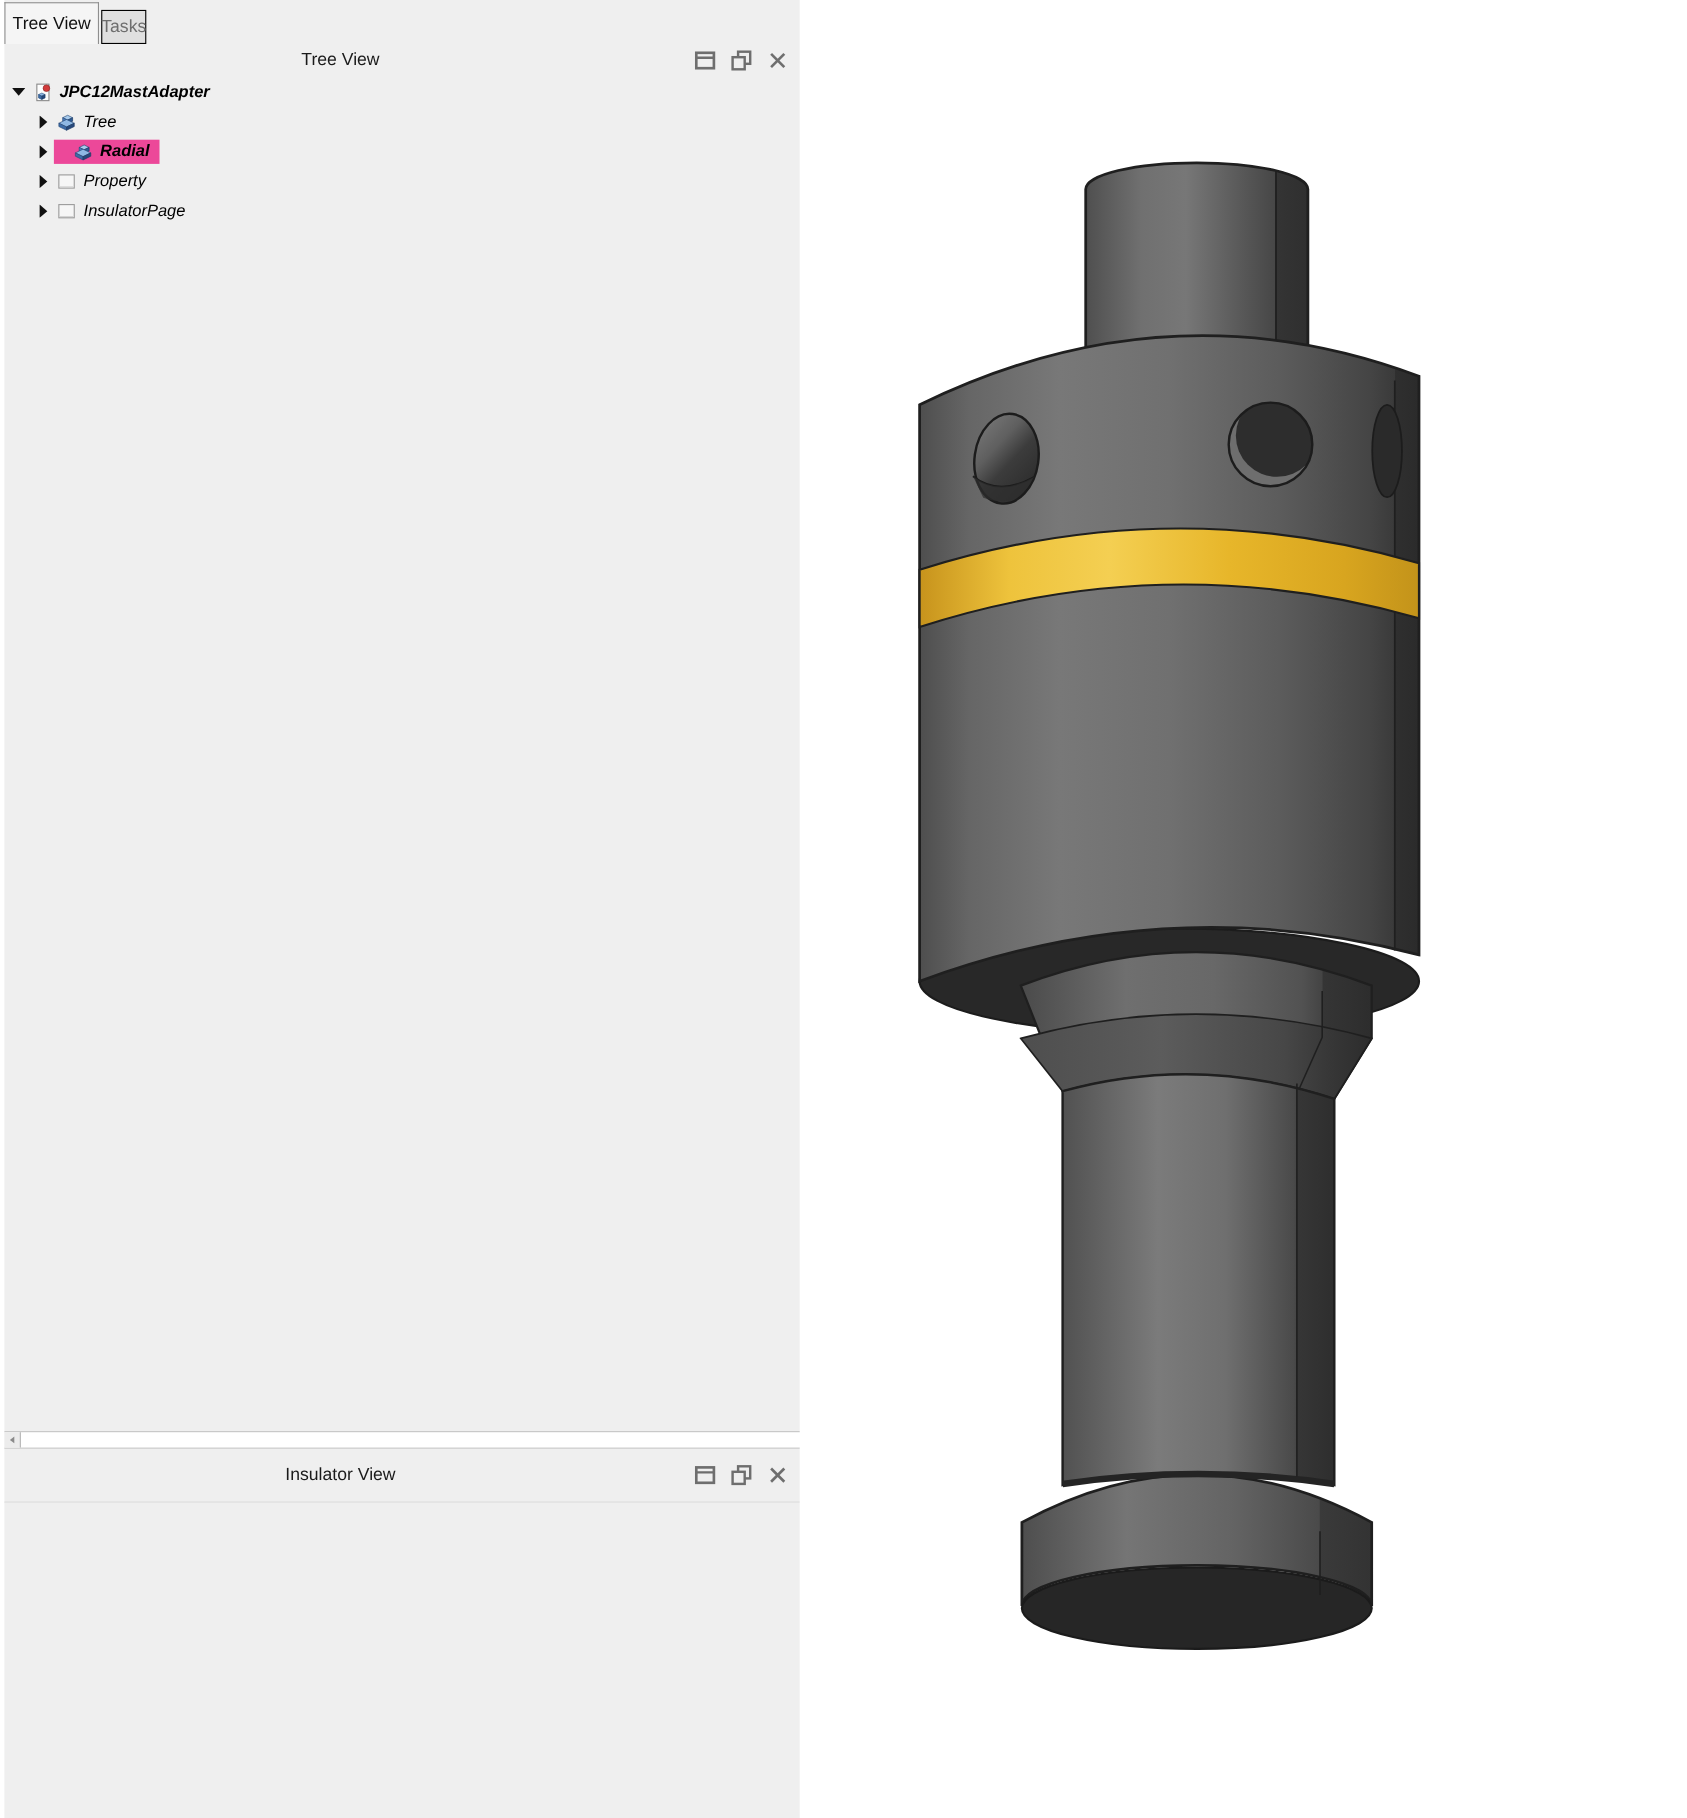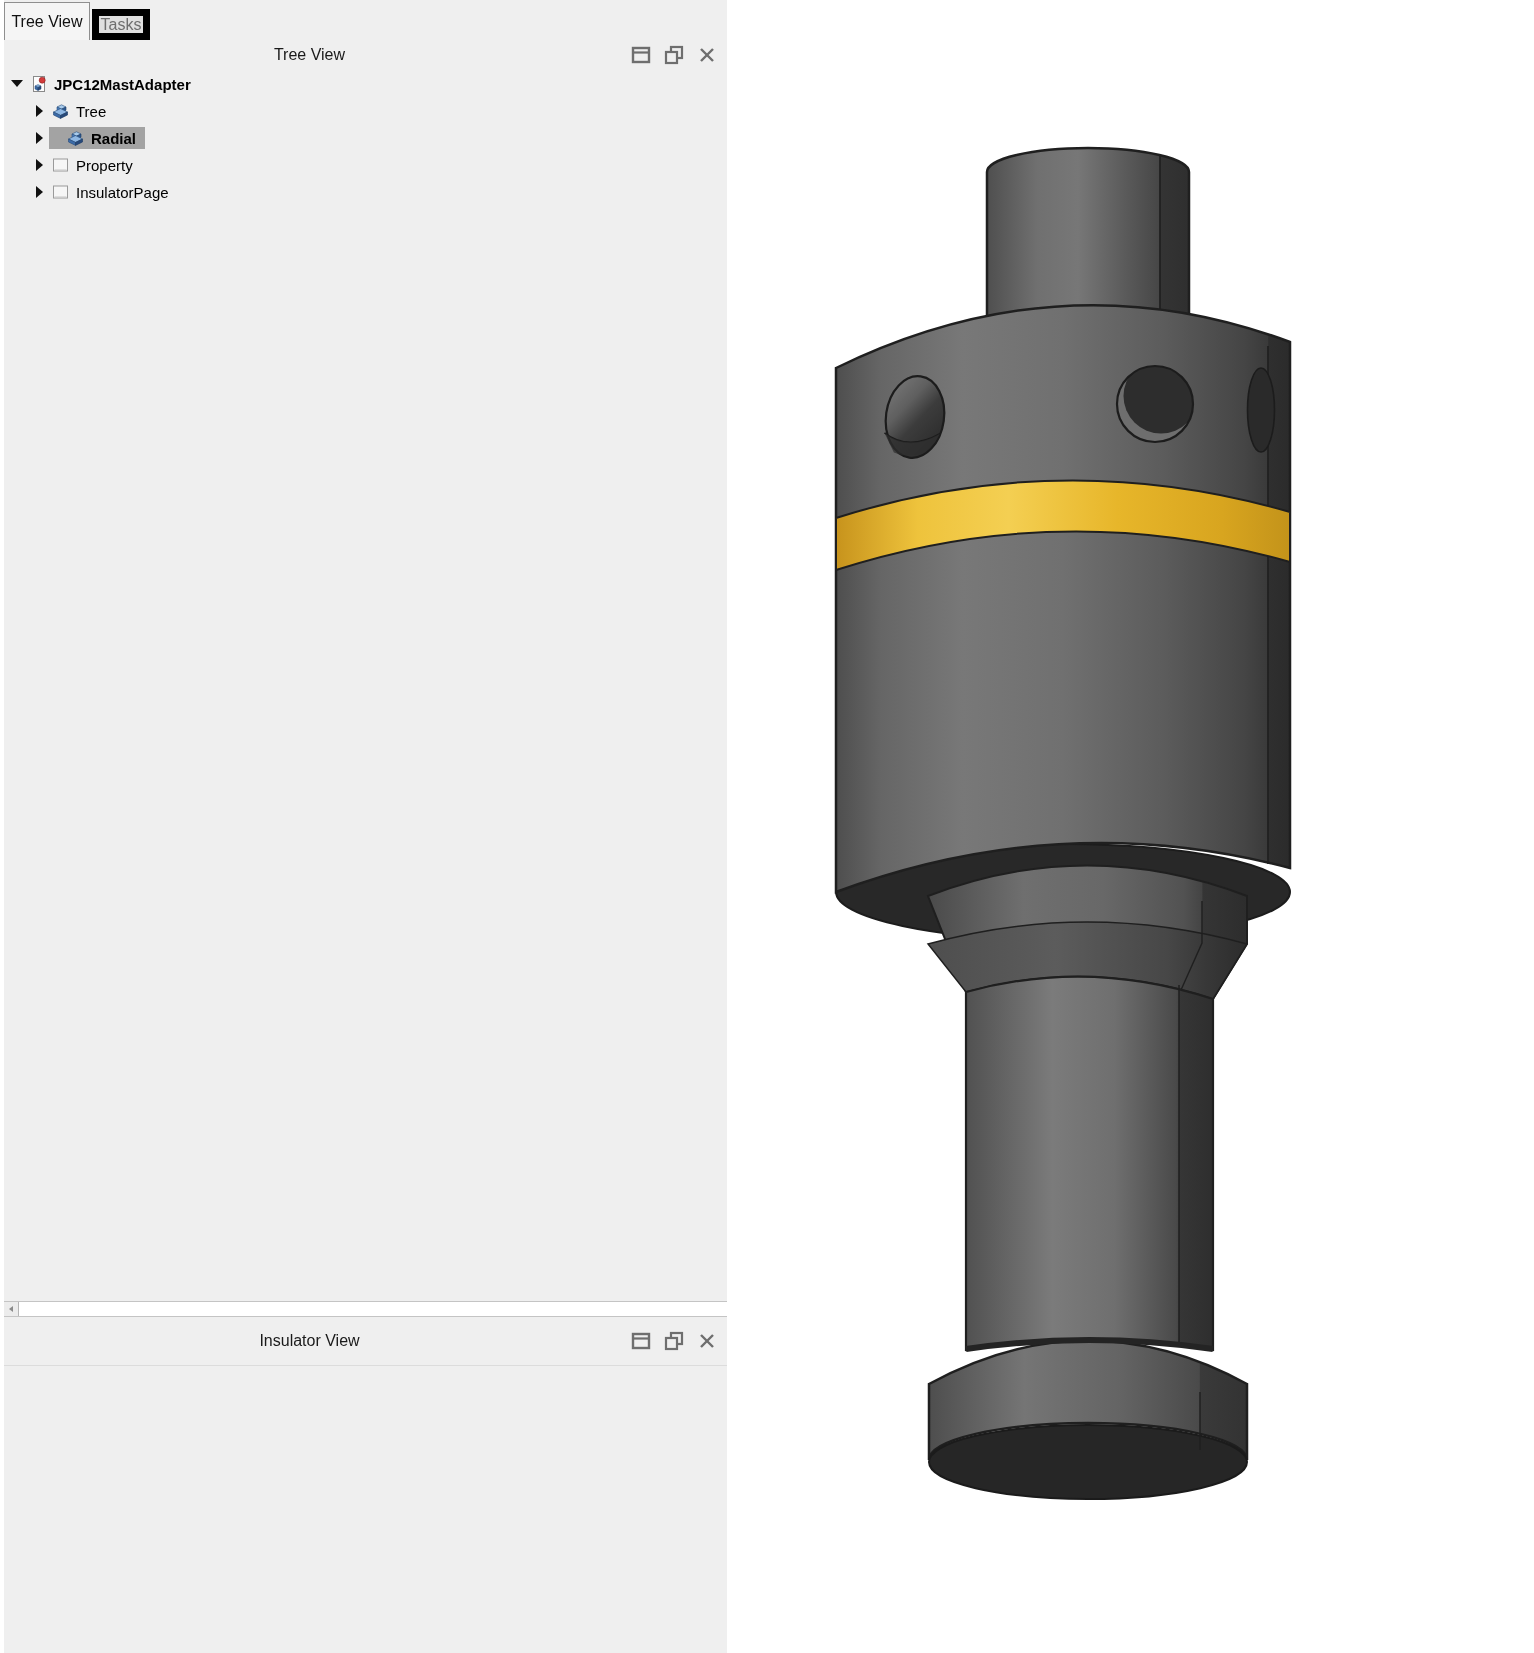--- a/index.html
+++ b/index.html
@@ -8,41 +8,41 @@
 
   
   .left-panel{position:absolute;left:4px;top:0;width:726px;height:1653px;
               background:#efefef;border-right:1px solid #c9c9c9;}
 
   .tab-bar{position:absolute;left:0;top:0;width:100%;height:40px;}
   .tab{position:absolute;box-sizing:border-box;font-size:16px;display:flex;
        align-items:center;justify-content:center;cursor:default;}
   .tab.active{left:0;top:2px;height:38px;width:86px;background:#f5f5f5;
        border:1px solid #8f8f8f;border-bottom:none;color:#111;}
-  .tab.inactive{left:88px;top:9px;height:31px;width:58px;background:#e0e0e0;
-       border:7px solid #000000;color:#6e6e6e;}
+  .tab.inactive{left:88px;top:9px;height:31px;width:41px;background:#e0e0e0;
+       border:1px solid #000000;color:#6e6e6e;}
 
   .dock-header{position:absolute;left:0;width:100%;height:30px;}
   .dock-header .dock-title{position:absolute;left:0;right:115px;top:0;height:30px;
        text-align:center;line-height:30px;font-size:16px;color:#1a1a1a;}
   .dock-controls{position:absolute;right:12px;top:4px;display:flex;gap:11px;}
   .dock-btn{width:22px;height:22px;display:flex;align-items:center;justify-content:center;
        background:transparent;border:none;padding:0;cursor:default;}
   .tree-header{top:40px;}
 
   
   .tree{position:absolute;left:0;top:70px;width:100%;}
   .tree-row{height:27px;display:flex;align-items:center;font-size:15px;color:#000;}
   .tree-row .twisty{width:14px;display:flex;justify-content:center;flex:none;}
   .indent0 .twisty{margin-left:6px;}
   .indent1 .twisty{margin-left:28px;}
-  .row-content{display:flex;align-items:flex-end;gap:6px;padding:2px 9px 2px 3px;margin-left:3px;}
+  .row-content{display:flex;align-items:flex-start;gap:6px;padding:2px 9px 2px 3px;margin-left:3px;font-style:italic;}
   .row-content .lbl{white-space:nowrap;}
   .bold .lbl{font-weight:bold;}
-  .selected .row-content{background:#a3a3a3;padding-left:18px;}
+  .selected .row-content{background:#ec4899;padding-left:18px;}
   .selected .lbl{font-weight:bold;}
   .tree-icon{width:18px;height:18px;flex:none;display:flex;align-items:center;}
 
   
   .hscrollbar{position:absolute;left:0;top:1301px;width:100%;height:16px;
       background:#ffffff;border-top:1px solid #c4c4c4;border-bottom:1px solid #c4c4c4;
       box-sizing:border-box;}
   .sb-btn{position:absolute;left:0;top:0;width:14px;height:14px;background:#ececec;
       border-right:1px solid #b5b5b5;display:flex;align-items:center;justify-content:center;}
   .sb-arrow{width:0;height:0;border-top:3px solid transparent;border-bottom:3px solid transparent;

